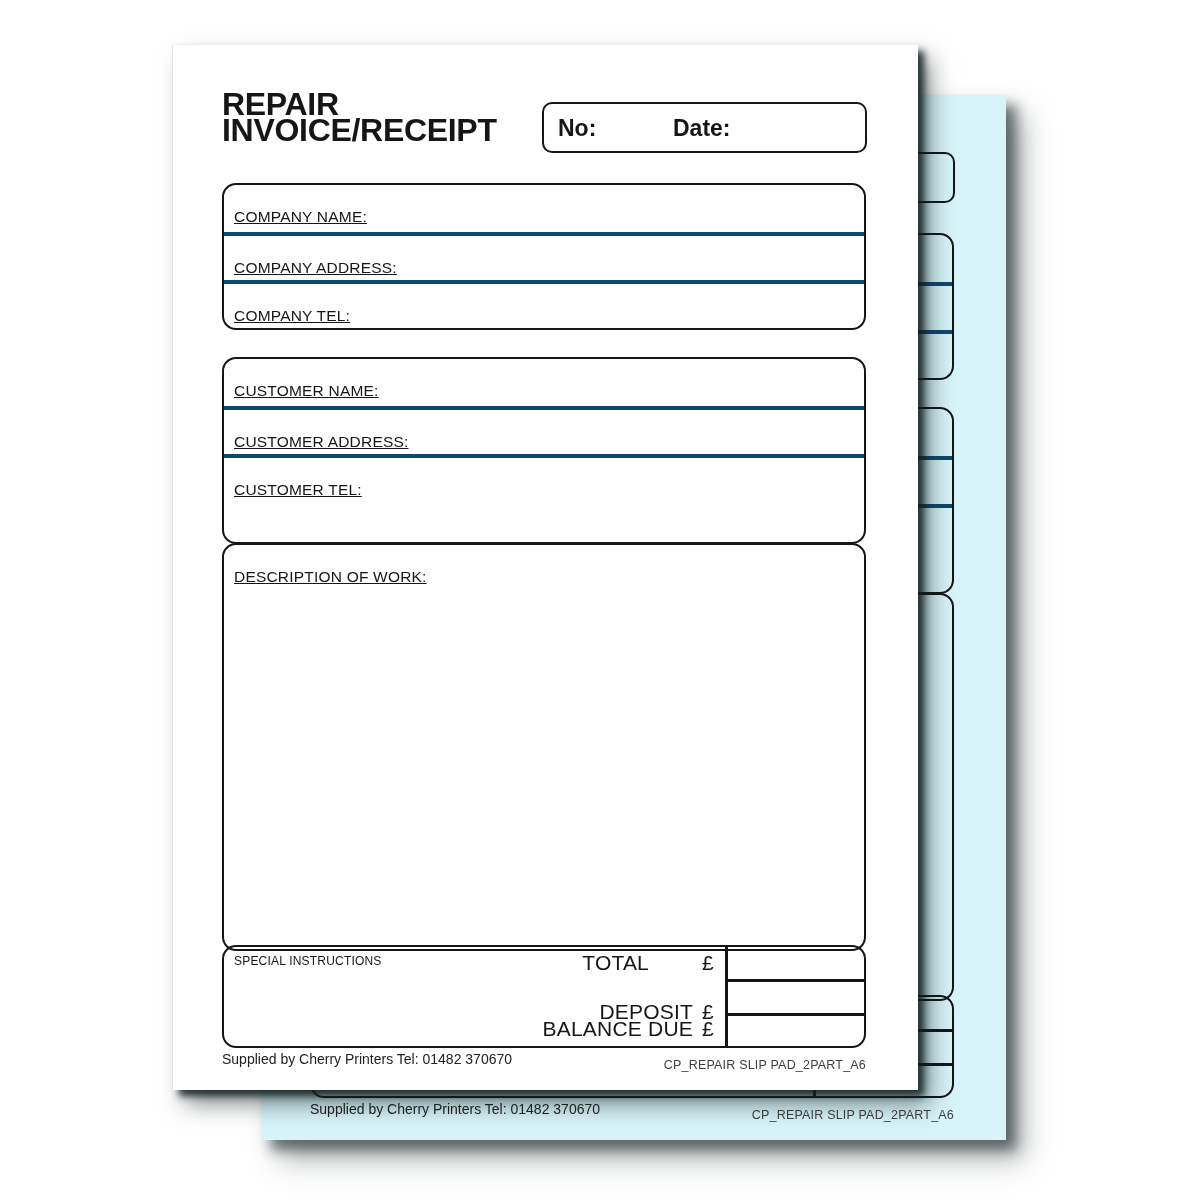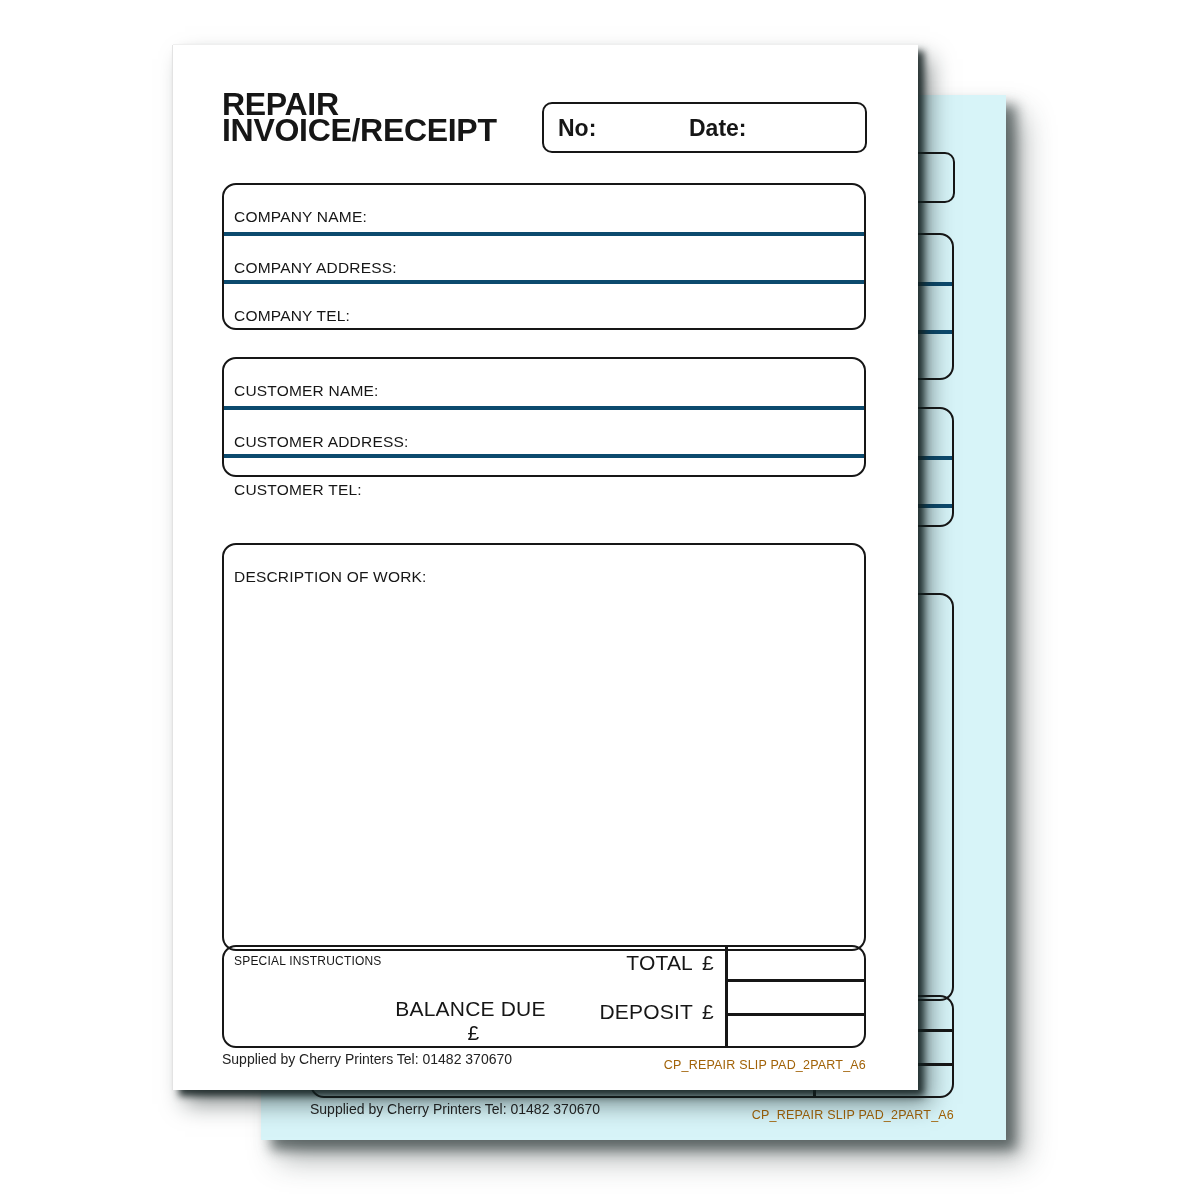--- a/index.html
+++ b/index.html
@@ -57,40 +57,41 @@
     font-size: 32px;
     line-height: 26px;
     letter-spacing: -0.3px;
     white-space: nowrap;
   }
   .box {
     position: absolute;
     border: 2.5px solid #161616;
     border-radius: 14px;
     box-sizing: border-box;
+    text-decoration: underline;
   }
   .box--nodate {
     left: 369px;
     top: 57px;
     width: 325px;
     height: 51px;
     border-radius: 10px;
   }
   .nd-label {
     position: absolute;
     top: 50%;
     transform: translateY(-50%);
     font-weight: bold;
     font-size: 23px;
   }
   .nd-label--no   { left: 14px; }
-  .nd-label--date { left: 145px; }
+  .nd-label--date { left: 129px; }
 
   .box--company  { left: 49px; top: 138px; width: 644px; height: 147px; }
-  .box--customer { left: 49px; top: 312px; width: 644px; height: 120px; }
+  .box--customer { left: 49px; top: 312px; width: 644px; height: 187px; }
   .frow {
     height: 47.3px;
     box-sizing: border-box;
   }
   .frow + .frow { border-top: 4px solid #0c4a6e; }
   .flabel {
     display: block;
     padding: 23px 0 0 10px;
     font-size: 15.5px;
     letter-spacing: 0.2px;
@@ -128,23 +129,23 @@
     left: 0;
     width: 501px;
     display: flex;
     align-items: center;
     justify-content: flex-end;
     padding-right: 8px;
     box-sizing: border-box;
     font-size: 21px;
     letter-spacing: 0.2px;
   }
-  .trow--1 { top: 0;    height: 32px; }
+  .trow--1 { top: 0;    height: 32px; gap: 44px; }
   .trow--2 { top: 48px; height: 34px; padding-left: 12px; }
-  .trow--3 { top: 66px; height: 32px; flex-direction: column; }
+  .trow--3 { top: 66px; height: 32px; }
   .pound {
     width: 15px;
     margin-left: 9px;
     text-align: left;
   }
   .amount-cell {
     position: absolute;
     left: 503.5px;
     right: 0;
   }
@@ -158,21 +159,21 @@
     top: 1006px;
     font-size: 14px;
     color: #222222;
   }
   .footer-right {
     position: absolute;
     right: 52px;
     top: 1013px;
     font-size: 12.5px;
     letter-spacing: 0.2px;
-    color: #a16207;
+    color: #404040;
   }
 </style>
 </head>
 <body>
 
 <div id="stage">
   <div class="sheet sheet--copy">
   <div class="form">
 
     <div class="form-title">

